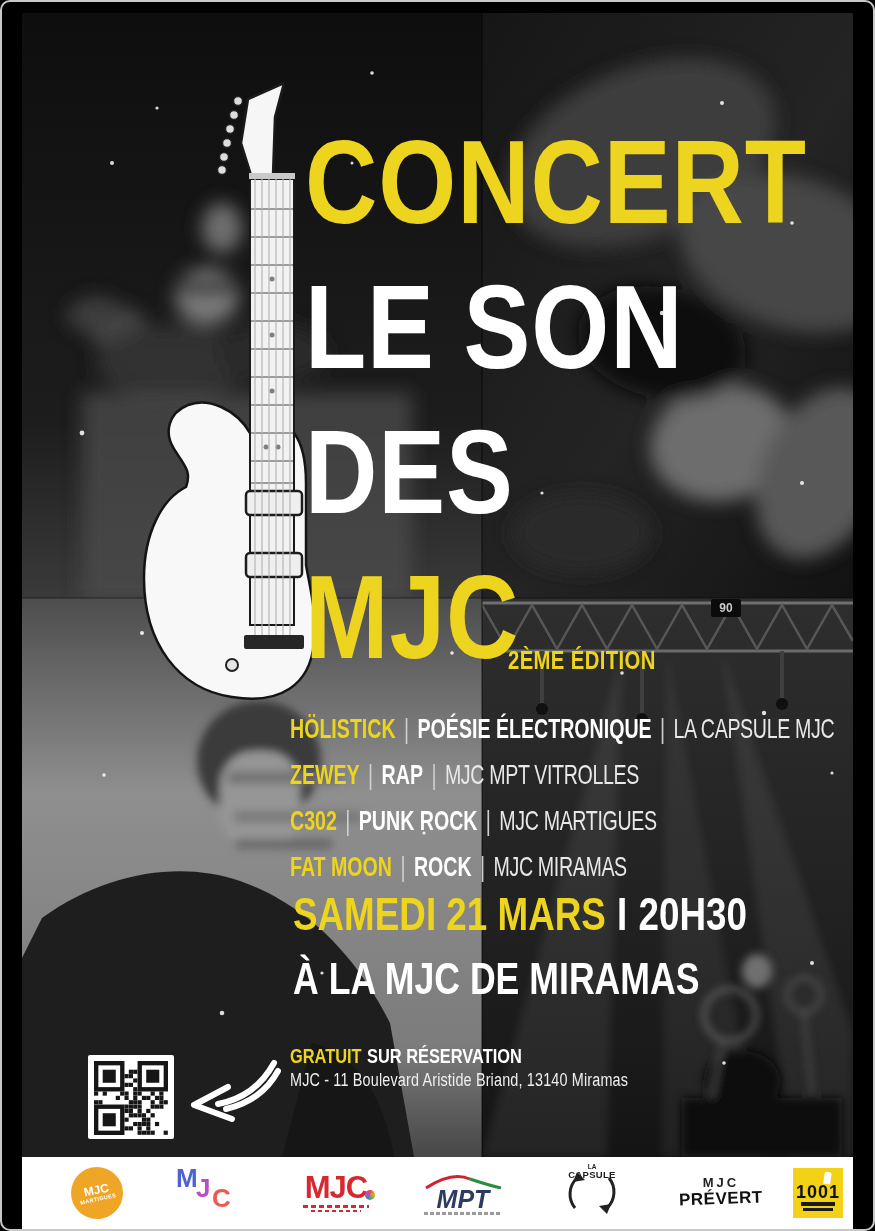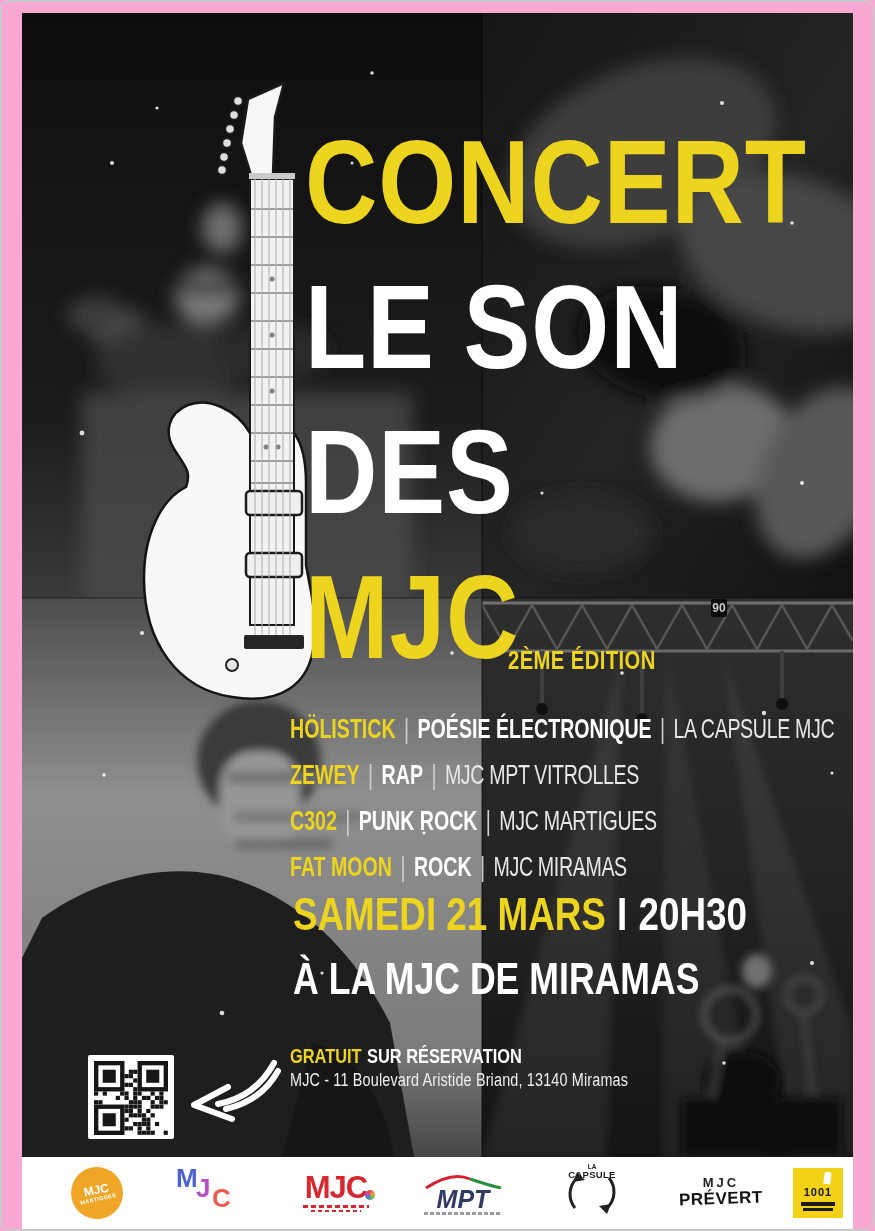--- a/index.html
+++ b/index.html
@@ -1,16 +1,16 @@
 <!DOCTYPE html>
 <html><head>
 <meta charset="utf-8">
 <style>
   html,body{margin:0;padding:0;background:#ffffff;}
-  .canvas{position:relative;width:875px;height:1231px;background:#f9a8d4;
+  .canvas{position:relative;width:875px;height:1231px;background:#000000;
           font-family:"Liberation Sans",sans-serif;overflow:hidden;}
   .outer-frame{position:absolute;inset:0;border:2px solid #c9c9c9;border-radius:10px;pointer-events:none;z-index:50;}
   :root{--yellow:#ECD41F;--white:#ffffff;}
 
   .poster{position:absolute;left:22px;top:13px;width:831px;height:1144px;background:#181818;overflow:hidden;}
   .collage{position:absolute;left:0;top:0;width:831px;height:1144px;}
 
   
   .big-title{position:absolute;left:283px;font-weight:900;font-size:118px;line-height:1;
              letter-spacing:1px;transform:scaleX(.85);transform-origin:left top;white-space:nowrap;}
@@ -30,21 +30,21 @@
   .date-line{position:absolute;left:271px;top:876px;font-weight:900;font-size:46px;line-height:1.1;
              transform:scaleX(.80);transform-origin:left top;white-space:nowrap;display:flex;gap:14px;}
   .venue-line{position:absolute;left:271px;top:938px;font-weight:900;font-size:44px;line-height:1.25;color:#fff;
               transform:scaleX(.81);transform-origin:left top;white-space:nowrap;}
 
   .free-line{position:absolute;left:268px;top:1031px;font-weight:900;font-size:21px;
              transform:scaleX(.78);transform-origin:left top;white-space:nowrap;display:flex;gap:7px;}
   .address{position:absolute;left:268px;top:1057px;font-weight:400;font-size:18px;color:#efefef;
            transform:scaleX(.80);transform-origin:left top;white-space:nowrap;letter-spacing:.2px;}
 
-  .stage-sign{position:absolute;left:689px;top:586px;width:16px;height:18px;background:#0b0b0b;
+  .stage-sign{position:absolute;left:689px;top:586px;width:30px;height:18px;background:#0b0b0b;
               color:#c9c9c9;font-size:12px;font-weight:700;text-align:center;line-height:18px;border-radius:2px;}
 
   
   .footer{position:absolute;left:22px;top:1157px;width:831px;height:72px;background:#ffffff;}
   .logo{position:absolute;top:0;height:72px;display:flex;align-items:center;justify-content:center;}
   .logo-martigues{left:40px;width:70px;}
   .badge-circle{width:52px;height:52px;border-radius:50%;background:#EFA626;display:flex;flex-direction:column;
                 align-items:center;justify-content:center;transform:rotate(-12deg);color:#fff;}
   .badge-circle .l1{font-size:12px;font-weight:900;line-height:11px;}
   .badge-circle .l2{font-size:5.5px;font-weight:700;letter-spacing:.4px;}
@@ -69,21 +69,21 @@
   .capsule-wrap{position:relative;width:58px;height:58px;display:flex;justify-content:center;}
   .capsule-text{position:absolute;text-align:center;color:#1D1D1D;}
   .capsule-text .l1{font-size:6.5px;font-weight:700;line-height:6px;}
   .capsule-text .l2{font-size:9.5px;font-weight:900;line-height:10px;letter-spacing:.3px;}
   .logo-prevert{left:644px;width:110px;flex-direction:column;}
   .prev-mjc{font-size:13px;font-weight:700;color:#222;letter-spacing:3px;line-height:12px;}
   .prev-name{font-size:17px;font-weight:900;color:#111;transform:rotate(-2deg);letter-spacing:.5px;}
   .logo-1001{left:756px;width:80px;}
   .sq-1001{width:50px;height:50px;background:#F2D117;display:flex;flex-direction:column;align-items:center;
            justify-content:center;position:relative;}
-  .sq-1001 .num{font-size:11px;font-weight:900;color:#111;letter-spacing:1px;line-height:14px;margin-top:10px;}
+  .sq-1001 .num{font-size:18px;font-weight:900;color:#111;letter-spacing:1px;line-height:14px;margin-top:10px;}
   .sq-bar1{width:34px;height:4px;background:#1a1a1a;margin-top:3px;}
   .sq-bar2{width:30px;height:3px;background:#1a1a1a;margin-top:2px;}
   .sq-flag{position:absolute;top:4px;right:12px;width:7px;height:12px;background:#fff;border-radius:2px 2px 0 0;transform:rotate(8deg);}
 </style>
 </head>
 <body>
 
 <div class="canvas">
 
   <div class="poster">

